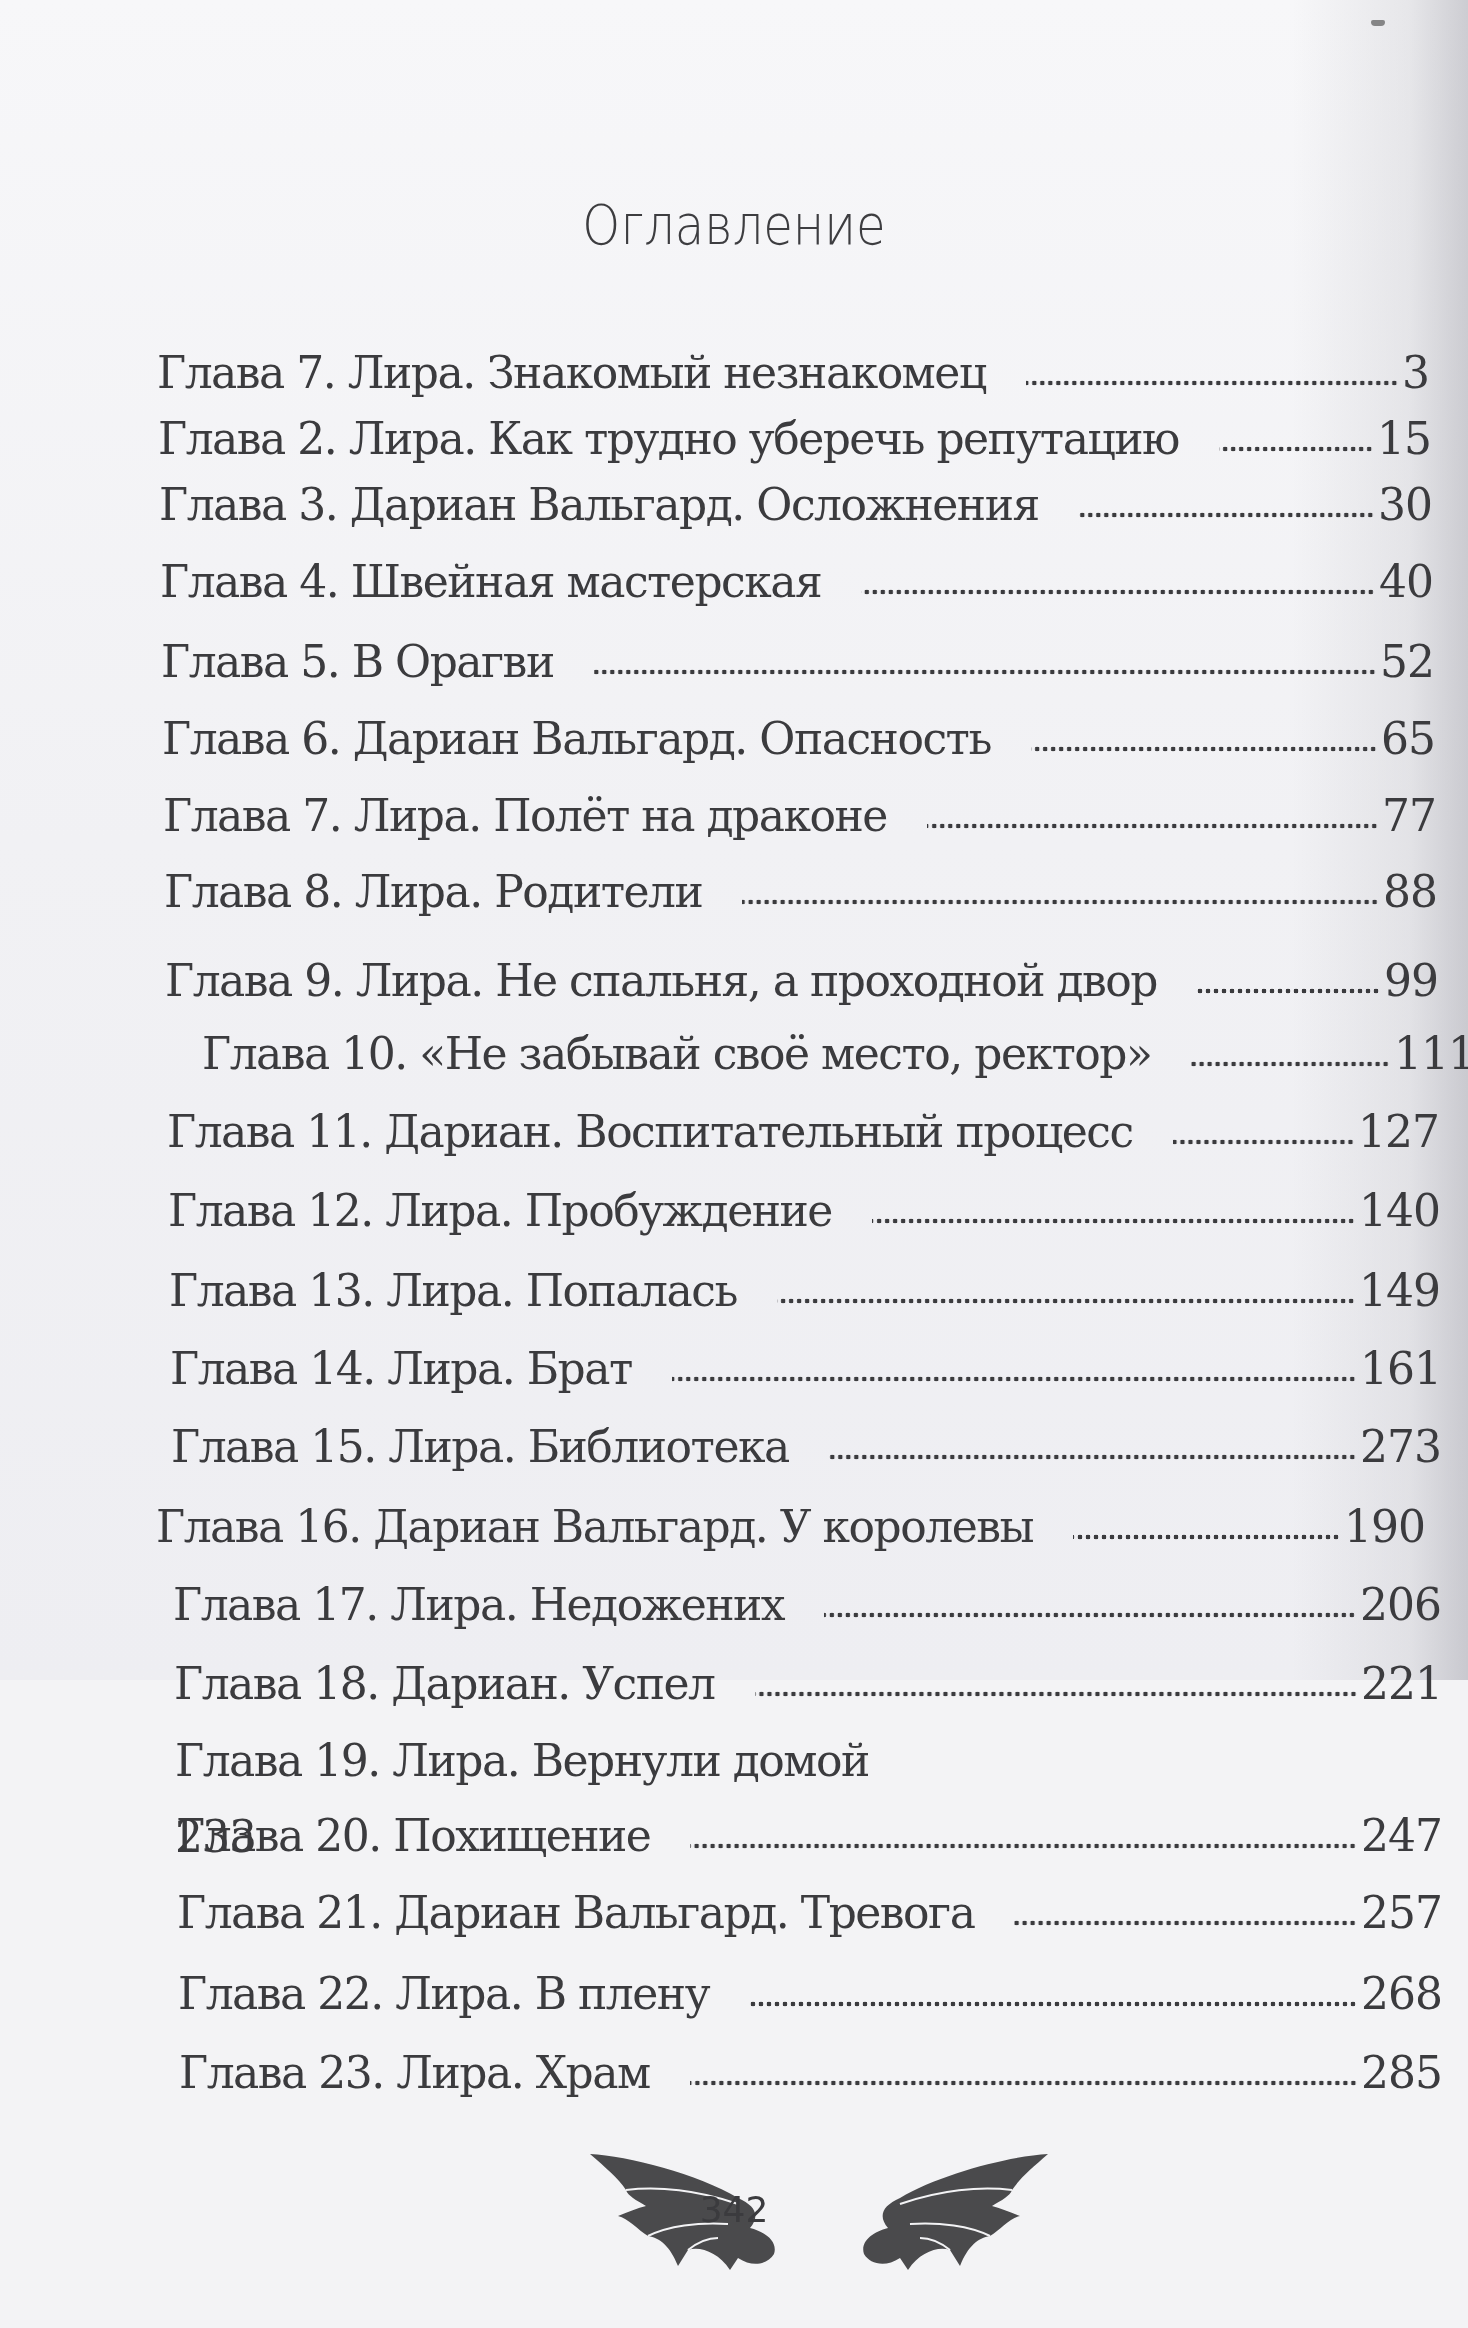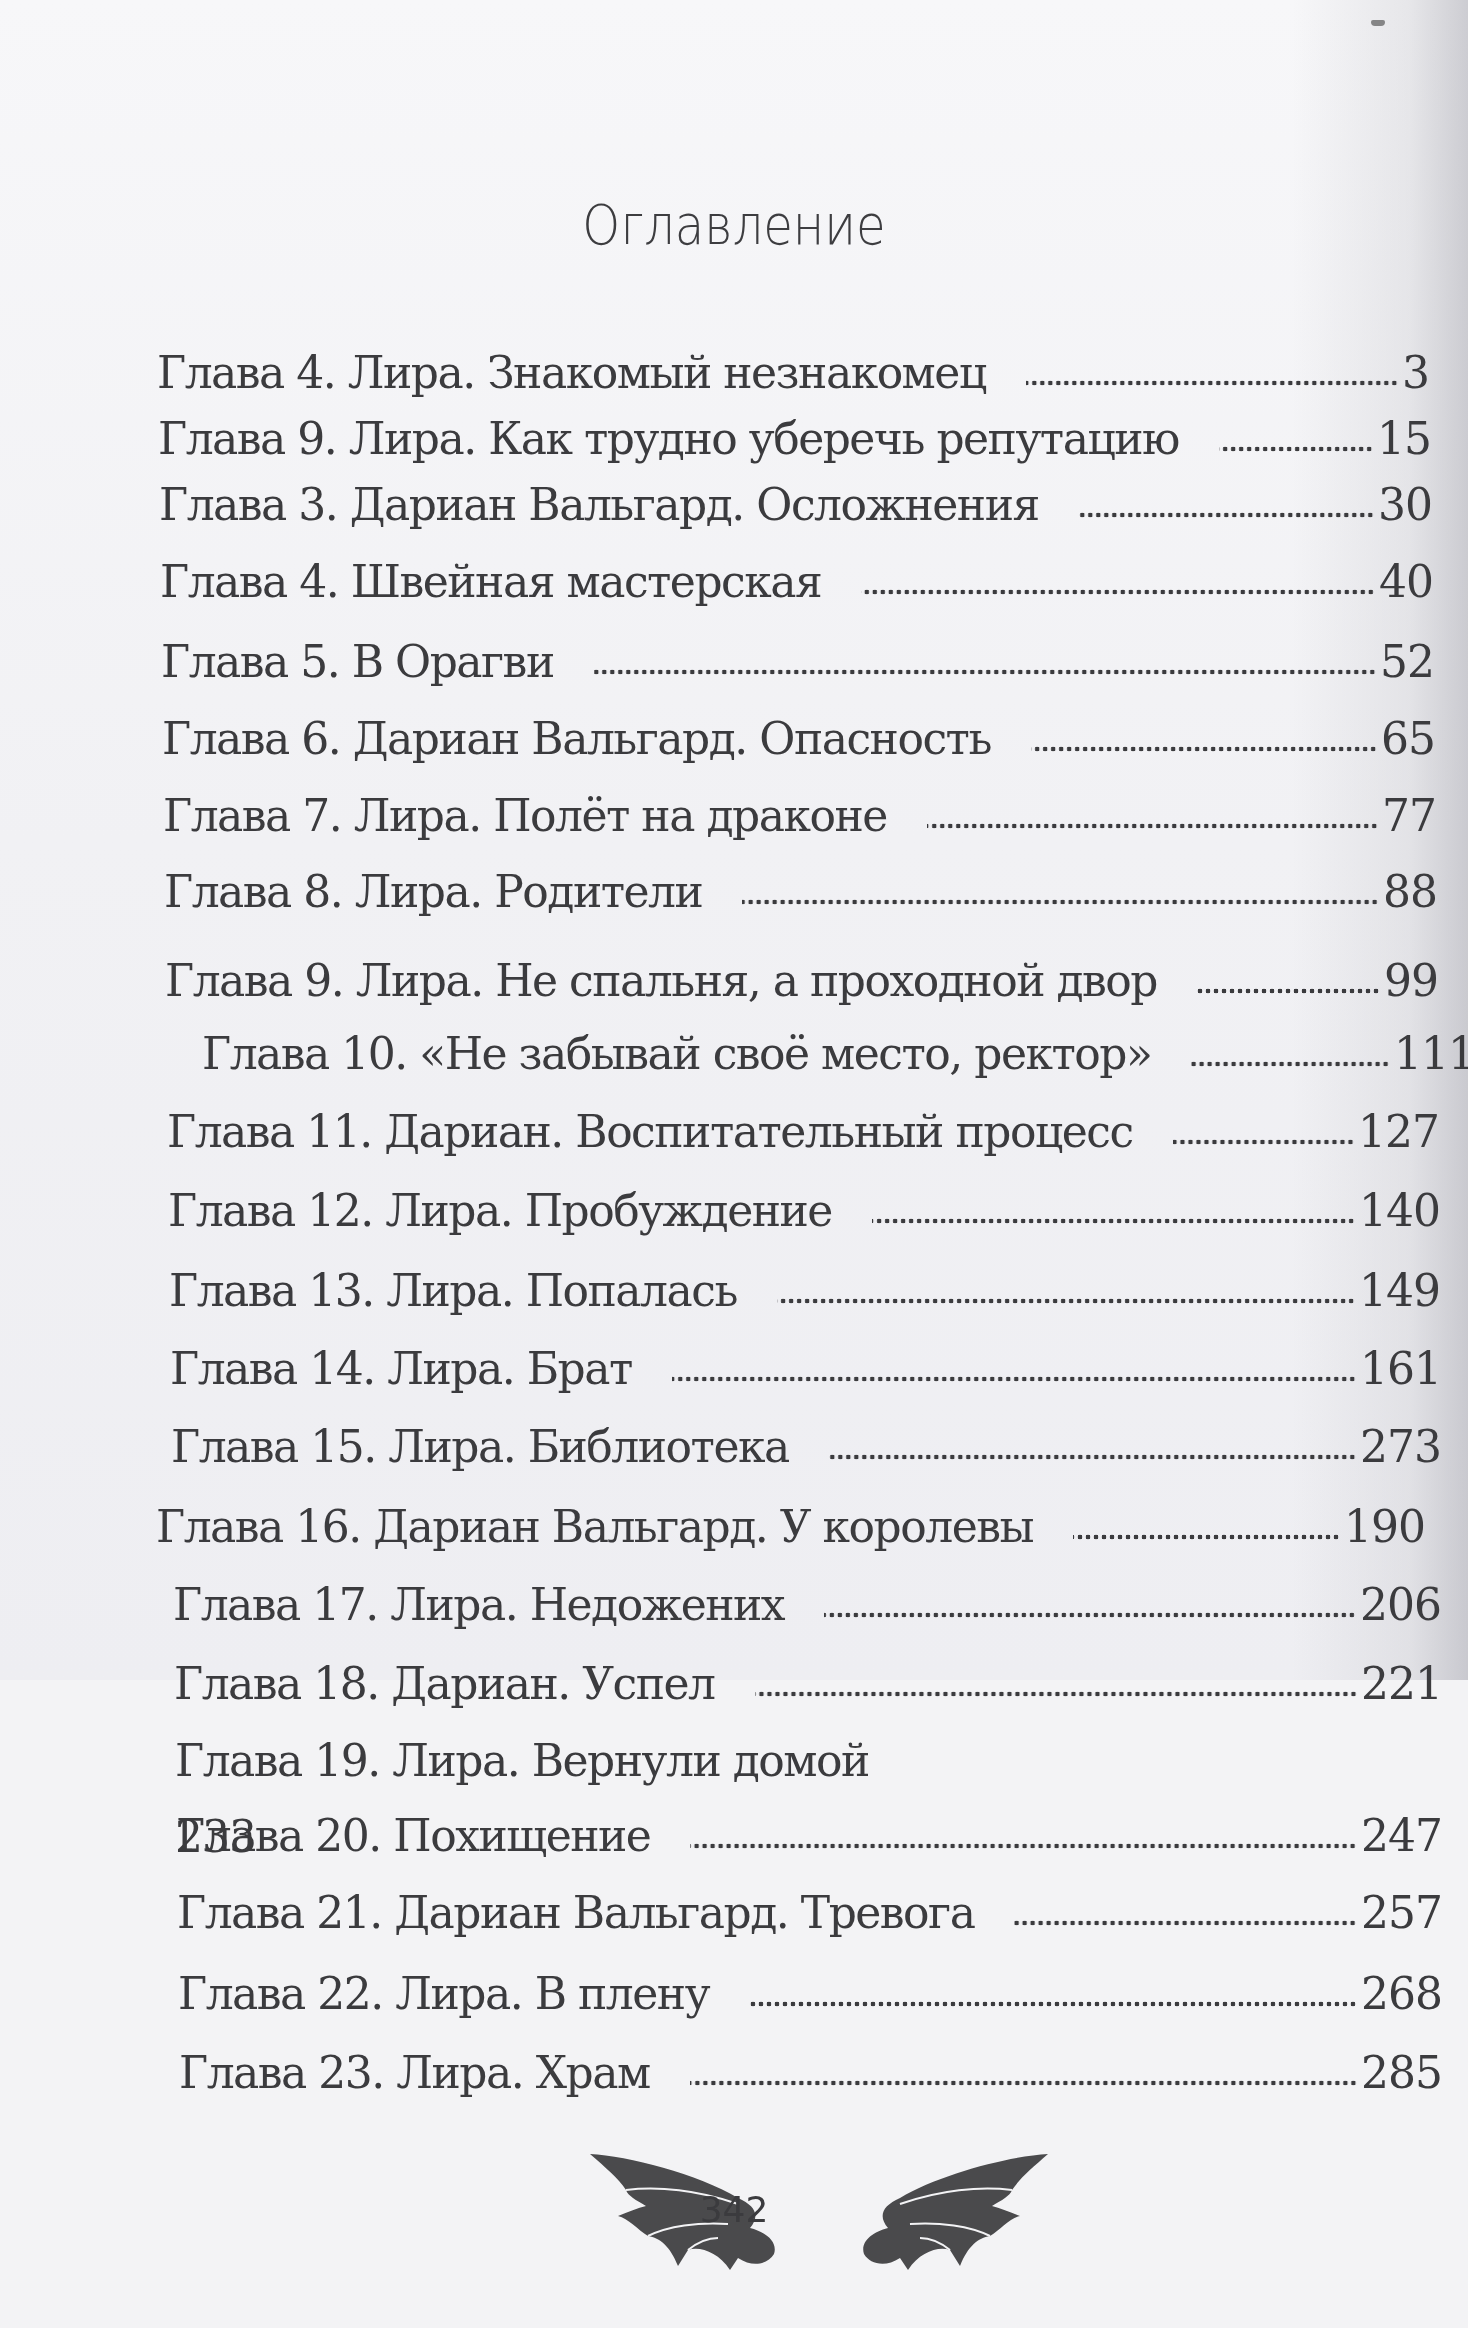--- a/index.html
+++ b/index.html
@@ -99,26 +99,26 @@
 <body>
 
 <div class="page">
   <div class="speck"></div>
 
   <h1 class="title" style="margin:0;">Оглавление</h1>
 
   <div class="toc">
 
     <div class="toc-row" style="left:157px; width:1272px; top:343px;">
-      <span class="toc-label">Глава 4. Лира. Знакомый незнакомец</span>
+      <span class="toc-label">Глава 7. Лира. Знакомый незнакомец</span>
       <span class="toc-leader"></span>
       <span class="toc-page">3</span>
     </div>
     <div class="toc-row" style="left:158px; width:1273px; top:409px;">
-      <span class="toc-label">Глава 9. Лира. Как трудно уберечь репутацию</span>
+      <span class="toc-label">Глава 2. Лира. Как трудно уберечь репутацию</span>
       <span class="toc-leader"></span>
       <span class="toc-page">15</span>
     </div>
     <div class="toc-row" style="left:159px; width:1273px; top:475px;">
       <span class="toc-label">Глава 3. Дариан Вальгард. Осложнения</span>
       <span class="toc-leader"></span>
       <span class="toc-page">30</span>
     </div>
     <div class="toc-row" style="left:160px; width:1273px; top:552px;">
       <span class="toc-label">Глава 4. Швейная мастерская</span>

